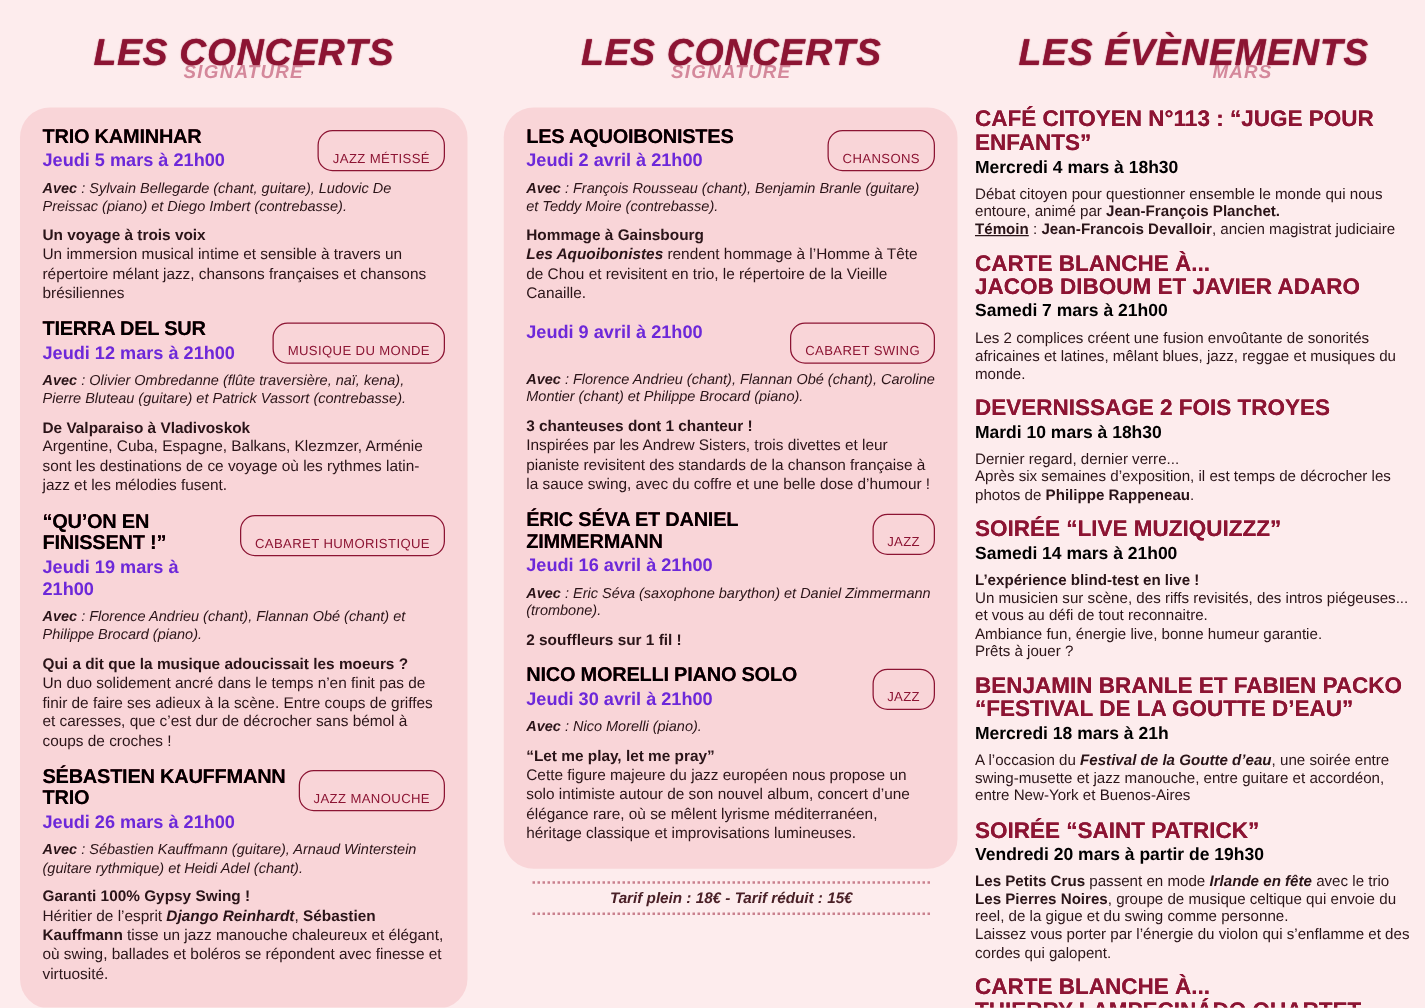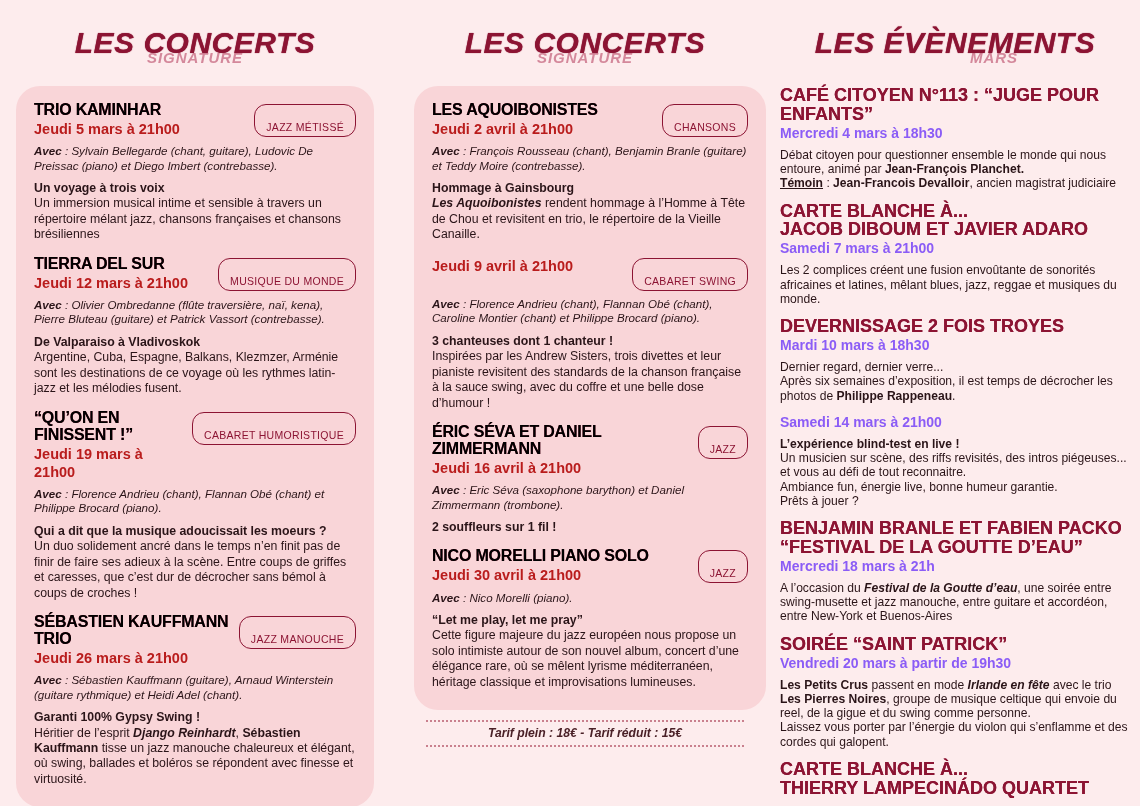--- a/index.html
+++ b/index.html
@@ -46,37 +46,37 @@
   .head-r .t1{ text-align:center; }
   .head-r .t2{ text-align:center; padding-left:78px; }
 
   
   .card{
     background:#f9d5d8;
     border-radius:24px;
     margin:0 16px;
     padding:16px 18px 18px 18px;
   }
-  .col-2 .card{ margin:0 14px 0 24px; }
+  .col-2 .card{ margin:0 14px 0 13px; }
 
   
   .ev{ margin-bottom:13px; }
   .ev:last-child{ margin-bottom:2px; }
   .ev-headrow{
     display:flex; align-items:flex-start;
     justify-content:space-between; gap:8px;
   }
   .ev-title{
     font-weight:bold; font-size:16px; line-height:1.06;
     color:#000000; letter-spacing:-.2px;
     text-shadow:0 0 .5px #8c1433;
   }
   .ev-date{
     font-weight:bold; font-size:14.5px; line-height:1.25;
-    color:#b91c1c; margin-top:1px;
+    color:#6d28d9; margin-top:1px;
   }
   .pill{
     flex:0 0 auto;
     border:1.3px solid #8c1433;
     border-radius:12px;
     padding:16px 11px 3px 11px;
     font-size:10.5px; font-weight:normal; letter-spacing:.3px;
     color:#8c1433; white-space:nowrap;
     margin-top:2px;
   }
@@ -104,21 +104,21 @@
     color:#4a2027;
   }
   .col-2 .tarif{ margin-top:10px; }
 
   
   .col-3 .ev3{ margin-bottom:11px; }
   .ev3-title{
     font-weight:bold; font-size:18px; line-height:1.05;
     color:#8c1433; text-shadow:0 0 .5px #8c1433;
   }
-  .ev3-date{ font-weight:bold; font-size:14px; color:#8b5cf6; margin-top:1px; }
+  .ev3-date{ font-weight:bold; font-size:14px; color:#000000; margin-top:1px; }
   .ev3-body{ font-size:12.1px; line-height:1.18; margin-top:7px; }
   .ev3-body .u{ text-decoration:underline; font-weight:bold; }
   i{ font-style:italic; }
   b{ font-weight:bold; }
 </style>
 </head>
 <body>
 
 <div class="watermark">
   <svg viewBox="0 0 170 150" width="170" height="150">
@@ -261,20 +261,21 @@
           <div class="ev3-title">CARTE BLANCHE À...<br>JACOB DIBOUM ET JAVIER ADARO</div>
           <div class="ev3-date">Samedi 7 mars à 21h00</div>
           <div class="ev3-body">Les 2 complices créent une fusion envoûtante de sonorités africaines et latines, mêlant blues, jazz, reggae et musiques du monde.</div>
         </div>
         <div class="ev3">
           <div class="ev3-title">DEVERNISSAGE 2 FOIS TROYES</div>
           <div class="ev3-date">Mardi 10 mars à 18h30</div>
           <div class="ev3-body">Dernier regard, dernier verre...<br>Après six semaines d’exposition, il est temps de décrocher les photos de <b>Philippe Rappeneau</b>.</div>
         </div>
         <div class="ev3">
+          <div class="ev3-title">SOIRÉE “LIVE MUZIQUIZZZ”</div>
           <div class="ev3-date">Samedi 14 mars à 21h00</div>
           <div class="ev3-body"><b>L’expérience blind-test en live !</b><br>Un musicien sur scène, des riffs revisités, des intros piégeuses... et vous au défi de tout reconnaitre.<br>Ambiance fun, énergie live, bonne humeur garantie.<br>Prêts à jouer ?</div>
         </div>
         <div class="ev3">
           <div class="ev3-title">BENJAMIN BRANLE ET FABIEN PACKO<br>“FESTIVAL DE LA GOUTTE D’EAU”</div>
           <div class="ev3-date">Mercredi 18 mars à 21h</div>
           <div class="ev3-body">A l’occasion du <i><b>Festival de la Goutte d’eau</b></i>, une soirée entre swing-musette et jazz manouche, entre guitare et accordéon, entre New-York et Buenos-Aires</div>
         </div>
         <div class="ev3">
           <div class="ev3-title">SOIRÉE “SAINT PATRICK”</div>

